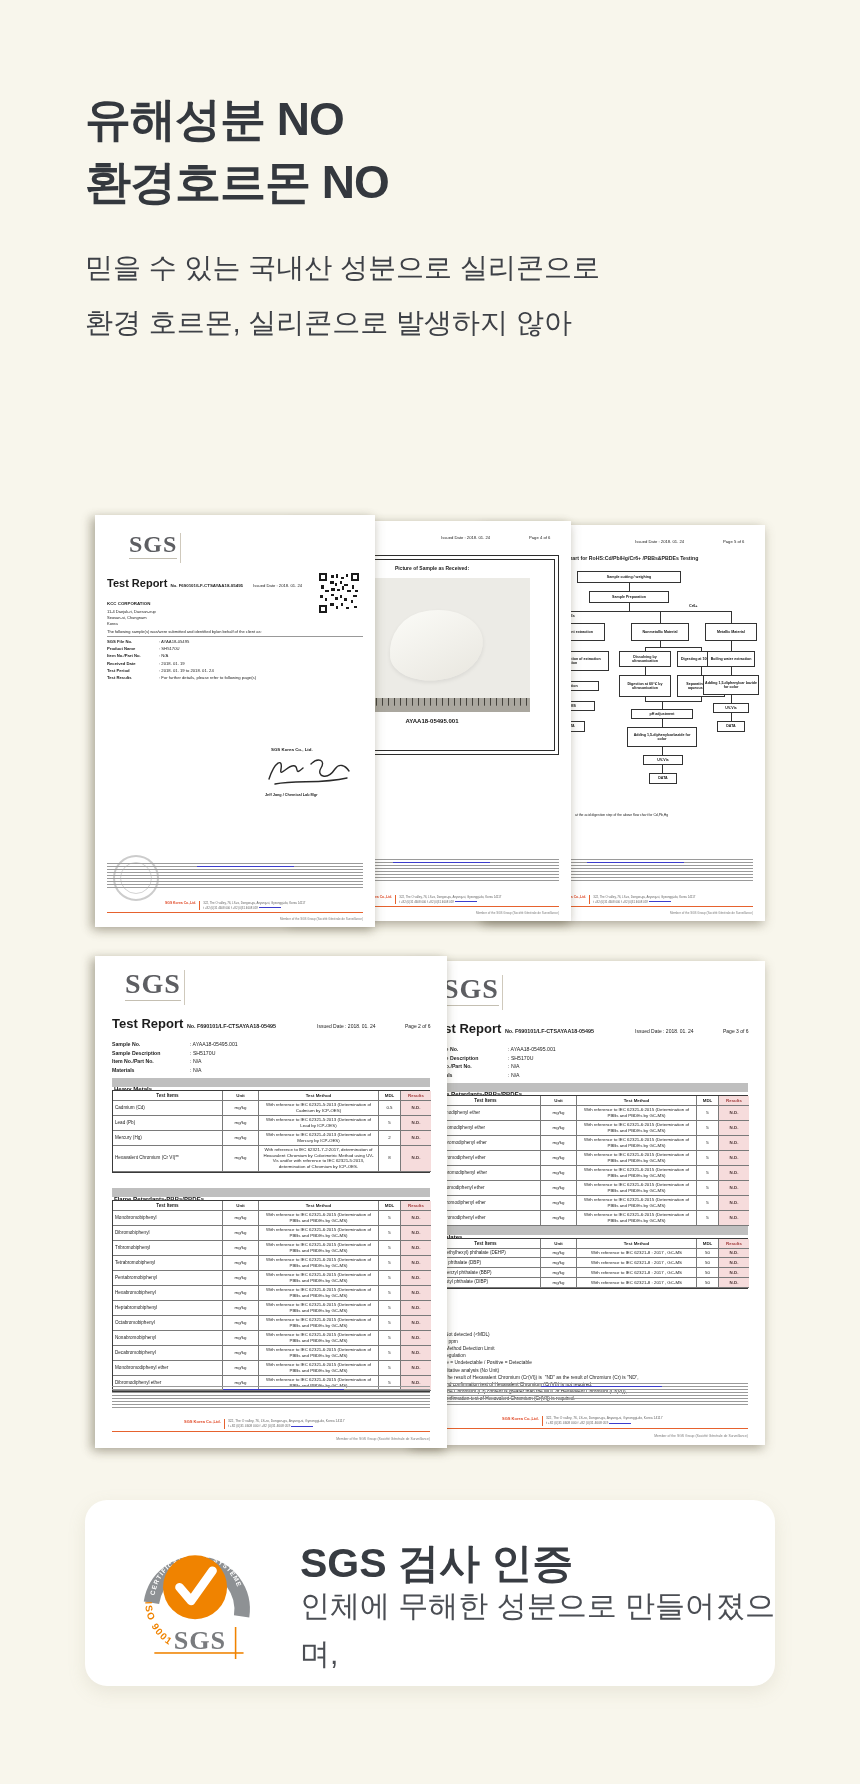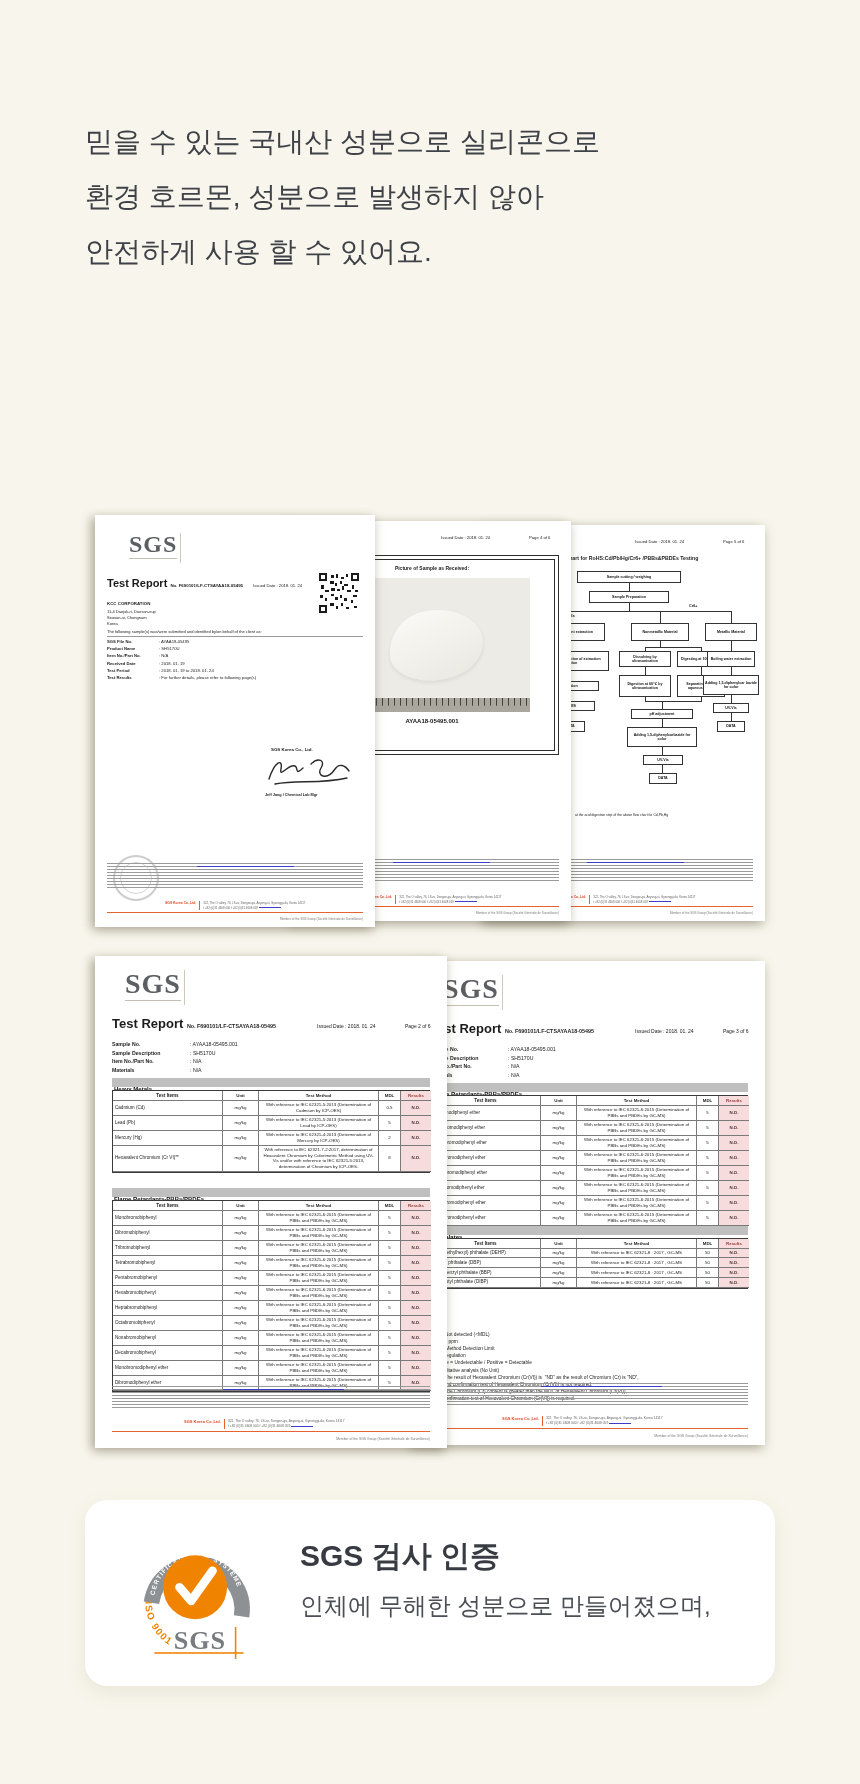--- a/index.html
+++ b/index.html
@@ -79,36 +79,39 @@
   .c-name{font-size:4.6px;}
   .c-unit,.c-mdl,.c-method{justify-content:center;text-align:center;}
   .c-res{border-right:none;background:#f6dcdc;justify-content:center;font-weight:bold;color:#4a3434;}
   .th{font-weight:bold;justify-content:center;text-align:center;}
   .th.c-res{color:#a23c3c;}
   .notes{position:absolute;font-size:4.8px;line-height:1.5;color:#1d1d1d;white-space:pre-wrap;}
 
   
   .card{position:absolute;left:85px;top:1500px;width:690px;height:186px;background:#fff;border-radius:22px;
         box-shadow:0 6px 18px rgba(150,140,110,.15);}
-  .card-title{position:absolute;left:215px;top:36px;font-size:30px;font-weight:800;color:#383c42;}
+  .card-title{position:absolute;left:215px;top:36px;font-size:41px;font-weight:800;color:#383c42;}
   .card-body{position:absolute;left:215px;top:82px;}
-  .card-line{font-size:24px;line-height:48px;color:#4b4e54;}
+  .card-line{font-size:30px;line-height:48px;color:#4b4e54;}
   .badge{position:absolute;left:48px;top:26px;}
 </style>
 </head>
 <body>
 
 <div class="canvas">
 
   <section class="intro">
+    <div class="intro-title">
+      <div>유해성분 NO</div>
+      <div>환경호르몬 NO</div>
+    </div>
     <div class="intro-body">
 
     <div class="intro-line">믿을 수 있는 국내산 성분으로 실리콘으로</div>
-        <div class="intro-line">환경 호르몬, 성분으로 발생하지 않아</div>
-        <div class="intro-line">안전하게 사용 할 수 있어요.</div>
+        <div class="intro-line">환경 호르몬, 실리콘으로 발생하지 않아</div>
       </div>
   </section>
 
   <div class="row1">
 
     <div class="doc-page p3">
       <div class="hdr-small" style="left:12px;top:14px;font-weight:bold">No. F690101/LF-CTSAYAA18-05495</div>
       <div class="hdr-small" style="left:150px;top:14px">Issued Date :  2018. 01. 24</div>
       <div class="hdr-small" style="left:238px;top:14px">Page 5 of 6</div>
       <div class="hdr-small" style="left:50px;top:30px;font-size:5.2px;font-weight:bold">Testing flow chart for RoHS:Cd/Pb/Hg/Cr6+ /PBBs&amp;PBDEs Testing</div>

